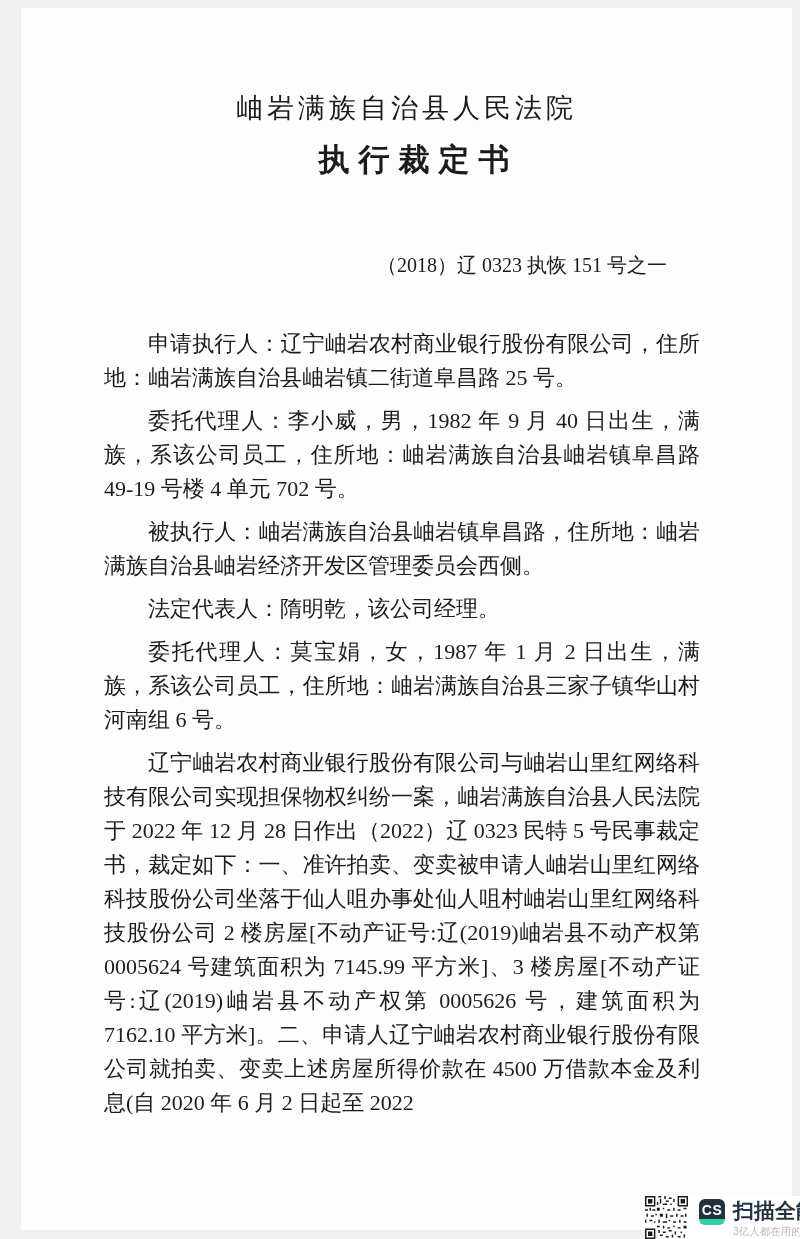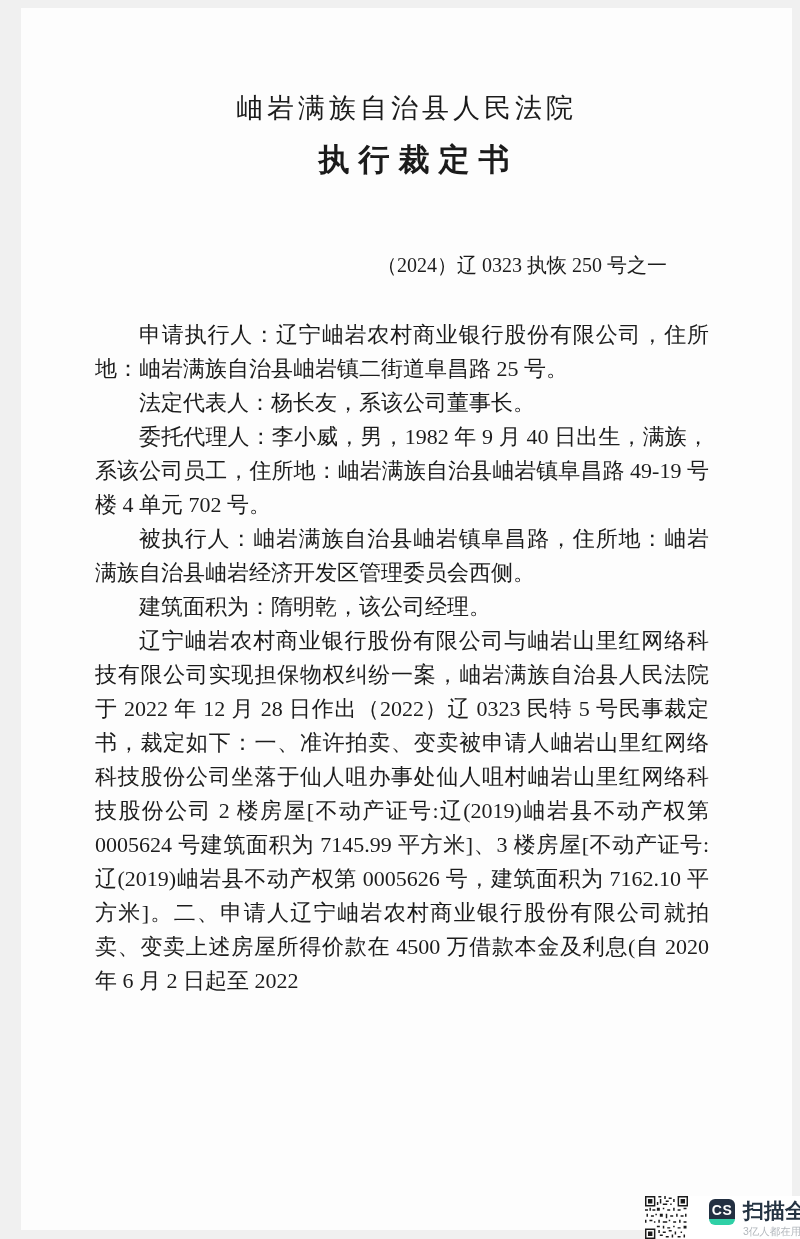--- a/index.html
+++ b/index.html
@@ -48,36 +48,36 @@
     position: absolute;
     top: 310px; left: 74px;
     width: 614px;
     font-size: 22px;
     line-height: 34px;
     color: #1c1c1c;
     text-align: justify;
   }
   .body-text p {
     text-indent: 2em;
-    margin: 0;
+    margin: 9px;
   }
 
   
   .watermark {
     position: absolute;
     left: 645px; top: 1196px;
     width: 155px; height: 43px;
     background: #ffffff;
     display: flex;
     align-items: flex-start;
   }
   .qr { width: 43px; height: 43px; flex: 0 0 43px; display: block; }
   .cs-logo {
     position: relative;
-    margin: 3px 0 0 21px;
+    margin: 3px 0 0 11px;
     width: 26px; height: 26px;
     border-radius: 6px;
     background: linear-gradient(to bottom, #233042 0%, #233042 78%, #2fd0a6 78%, #2fd0a6 100%);
     overflow: hidden;
     flex: 0 0 26px;
   }
   .cs-logo span {
     position: absolute; left: 0; top: 1px; width: 100%;
     text-align: center;
     color: #ffffff;
@@ -110,28 +110,28 @@
 </head>
 <body>
 
 <div class="canvas">
   <div class="page">
 
     <h1 class="court-name">岫岩满族自治县人民法院</h1>
 
     <h2 class="doc-title">执行裁定书</h2>
 
-    <div class="case-number">（2024）辽 0323 执恢 250 号之一</div>
+    <div class="case-number">（2018）辽 0323 执恢 151 号之一</div>
 
     <div class="body-text">
       <p>申请执行人：辽宁岫岩农村商业银行股份有限公司，住所地：岫岩满族自治县岫岩镇二街道阜昌路 25 号。</p>
-      <p>法定代表人：杨长友，系该公司董事长。</p>
       <p>委托代理人：李小威，男，1982 年 9 月 40 日出生，满族，系该公司员工，住所地：岫岩满族自治县岫岩镇阜昌路 49-19 号楼 4 单元 702 号。</p>
       <p>被执行人：岫岩满族自治县岫岩镇阜昌路，住所地：岫岩满族自治县岫岩经济开发区管理委员会西侧。</p>
-      <p>建筑面积为：隋明乾，该公司经理。</p>
+      <p>法定代表人：隋明乾，该公司经理。</p>
+      <p>委托代理人：莫宝娟，女，1987 年 1 月 2 日出生，满族，系该公司员工，住所地：岫岩满族自治县三家子镇华山村河南组 6 号。</p>
       <p>辽宁岫岩农村商业银行股份有限公司与岫岩山里红网络科技有限公司实现担保物权纠纷一案，岫岩满族自治县人民法院于 2022 年 12 月 28 日作出（2022）辽 0323 民特 5 号民事裁定书，裁定如下：一、准许拍卖、变卖被申请人岫岩山里红网络科技股份公司坐落于仙人咀办事处仙人咀村岫岩山里红网络科技股份公司 2 楼房屋[不动产证号:辽(2019)岫岩县不动产权第 0005624 号建筑面积为 7145.99 平方米]、3 楼房屋[不动产证号:辽(2019)岫岩县不动产权第 0005626 号，建筑面积为 7162.10 平方米]。二、申请人辽宁岫岩农村商业银行股份有限公司就拍卖、变卖上述房屋所得价款在 4500 万借款本金及利息(自 2020 年 6 月 2 日起至 2022</p>
     </div>
   </div>
 
   <div class="watermark">
     <svg class="qr" viewBox="0 0 29 29" xmlns="http://www.w3.org/2000/svg">
       <rect x="0" y="0" width="29" height="29" fill="#ffffff"></rect>
       <g fill="#1b1b1b">
         <path d="M0 0h7v7H0z M22 0h7v7h-7z M0 22h7v7H0z"></path>
       </g>

